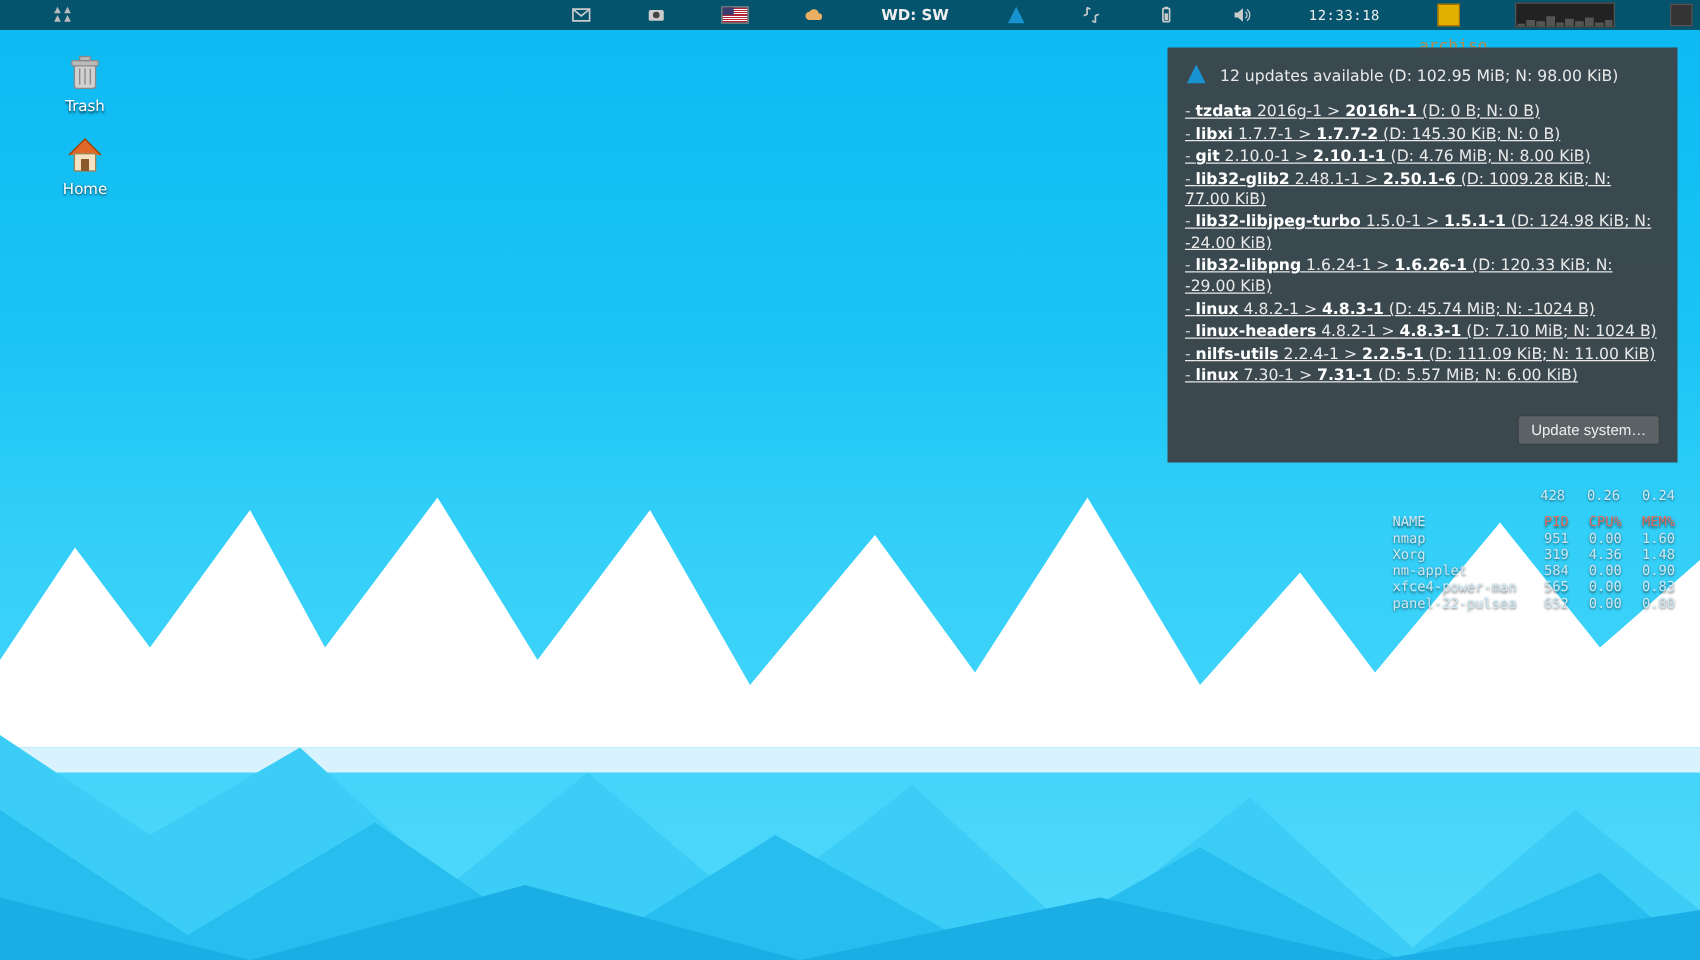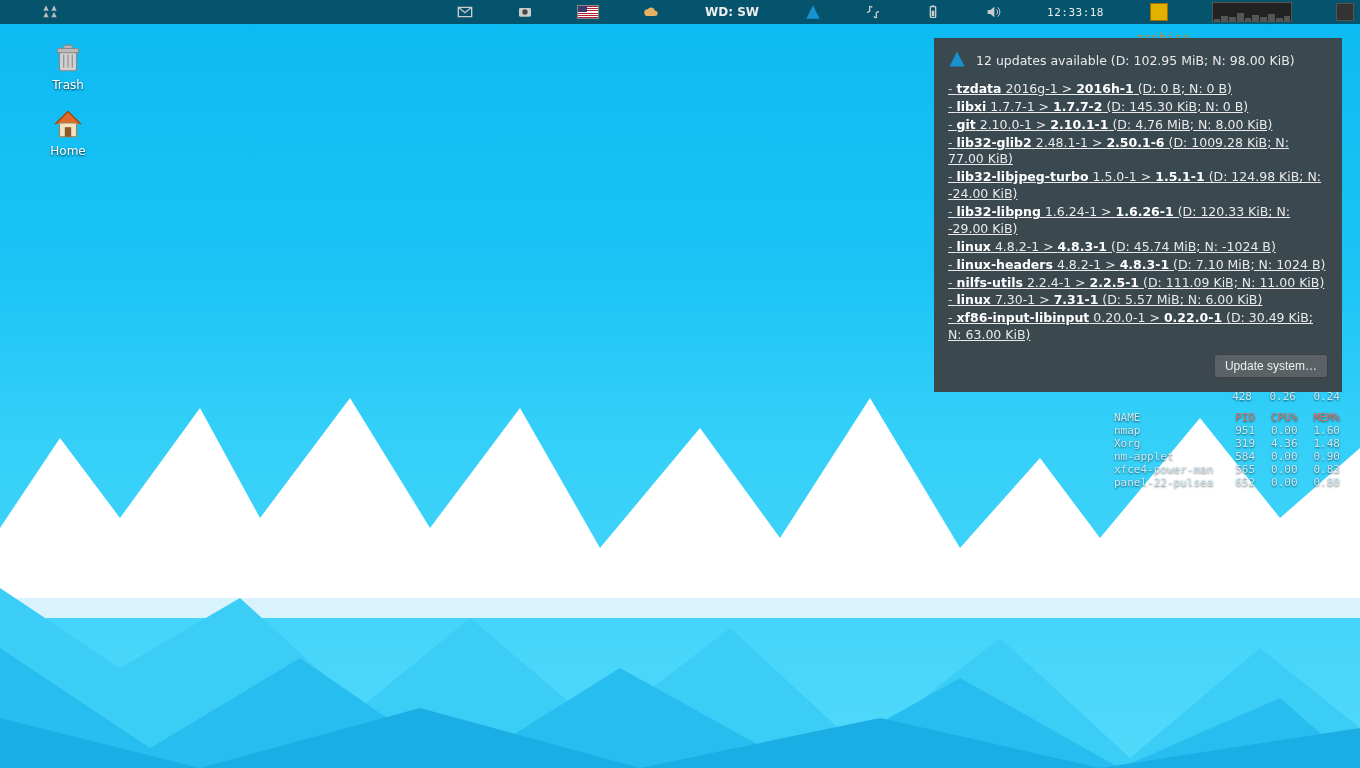--- a/index.html
+++ b/index.html
@@ -46,21 +46,21 @@
   position:absolute; top:38px; right:18px; width:408px;
   background:rgba(60,68,72,.96); padding:12px 14px 14px;
   border-radius:0; color:#e9e9e9; font-size:12.5px; line-height:1.35;
 }
 .notify .hdr { display:flex; align-items:center; gap:10px; margin-bottom:8px;}
 .notify .hdr svg { width:18px; height:18px; }
 .notify .lines { }
 .notify .lines .row { margin:0 0 1px;text-decoration:underline; }
 .notify .lines .dash { color:#ccc; }
 .notify b { color:#fff; font-weight:bold; }
-.notify .btn-row { margin-top:10px; text-align:right; }
+.notify .btn-row { margin-top:23px; text-align:right; }
 .notify button {
   background:#5a6266; border:1px solid #3c4244; color:#eee;
   padding:4px 10px; font-size:12px; border-radius:3px; cursor:pointer;
 }
 
 
 .conky {
   position:absolute; right:18px; top:390px; width:230px;
   font-family:monospace; font-size:11px; color:#cfe9f4; text-align:right;
   text-shadow:0 1px 2px rgba(0,0,0,.6);
@@ -202,21 +202,20 @@
       <div class="row"><span class="dash">- </span><b>tzdata</b> 2016g-1 &gt; <b>2016h-1</b> (D: 0 B; N: 0 B)</div>
       <div class="row"><span class="dash">- </span><b>libxi</b> 1.7.7-1 &gt; <b>1.7.7-2</b> (D: 145.30 KiB; N: 0 B)</div>
       <div class="row"><span class="dash">- </span><b>git</b> 2.10.0-1 &gt; <b>2.10.1-1</b> (D: 4.76 MiB; N: 8.00 KiB)</div>
       <div class="row"><span class="dash">- </span><b>lib32-glib2</b> 2.48.1-1 &gt; <b>2.50.1-6</b> (D: 1009.28 KiB; N: 77.00 KiB)</div>
       <div class="row"><span class="dash">- </span><b>lib32-libjpeg-turbo</b> 1.5.0-1 &gt; <b>1.5.1-1</b> (D: 124.98 KiB; N: -24.00 KiB)</div>
       <div class="row"><span class="dash">- </span><b>lib32-libpng</b> 1.6.24-1 &gt; <b>1.6.26-1</b> (D: 120.33 KiB; N: -29.00 KiB)</div>
       <div class="row"><span class="dash">- </span><b>linux</b> 4.8.2-1 &gt; <b>4.8.3-1</b> (D: 45.74 MiB; N: -1024 B)</div>
       <div class="row"><span class="dash">- </span><b>linux-headers</b> 4.8.2-1 &gt; <b>4.8.3-1</b> (D: 7.10 MiB; N: 1024 B)</div>
       <div class="row"><span class="dash">- </span><b>nilfs-utils</b> 2.2.4-1 &gt; <b>2.2.5-1</b> (D: 111.09 KiB; N: 11.00 KiB)</div>
       <div class="row"><span class="dash">- </span><b>linux</b> 7.30-1 &gt; <b>7.31-1</b> (D: 5.57 MiB; N: 6.00 KiB)</div>
-      <div class="row"><span class="dash">- </span><b>xf86-input-libinput</b> 0.20.0-1 &gt; <b>0.22.0-1</b> (D: 30.49 KiB; N: 63.00 KiB)</div>
     </div>
   <div class="btn-row">
     <button>Update system…</button>
   </div>
 </div>
 
 <div class="conky">
   <table>
     <tbody>
         <tr>

